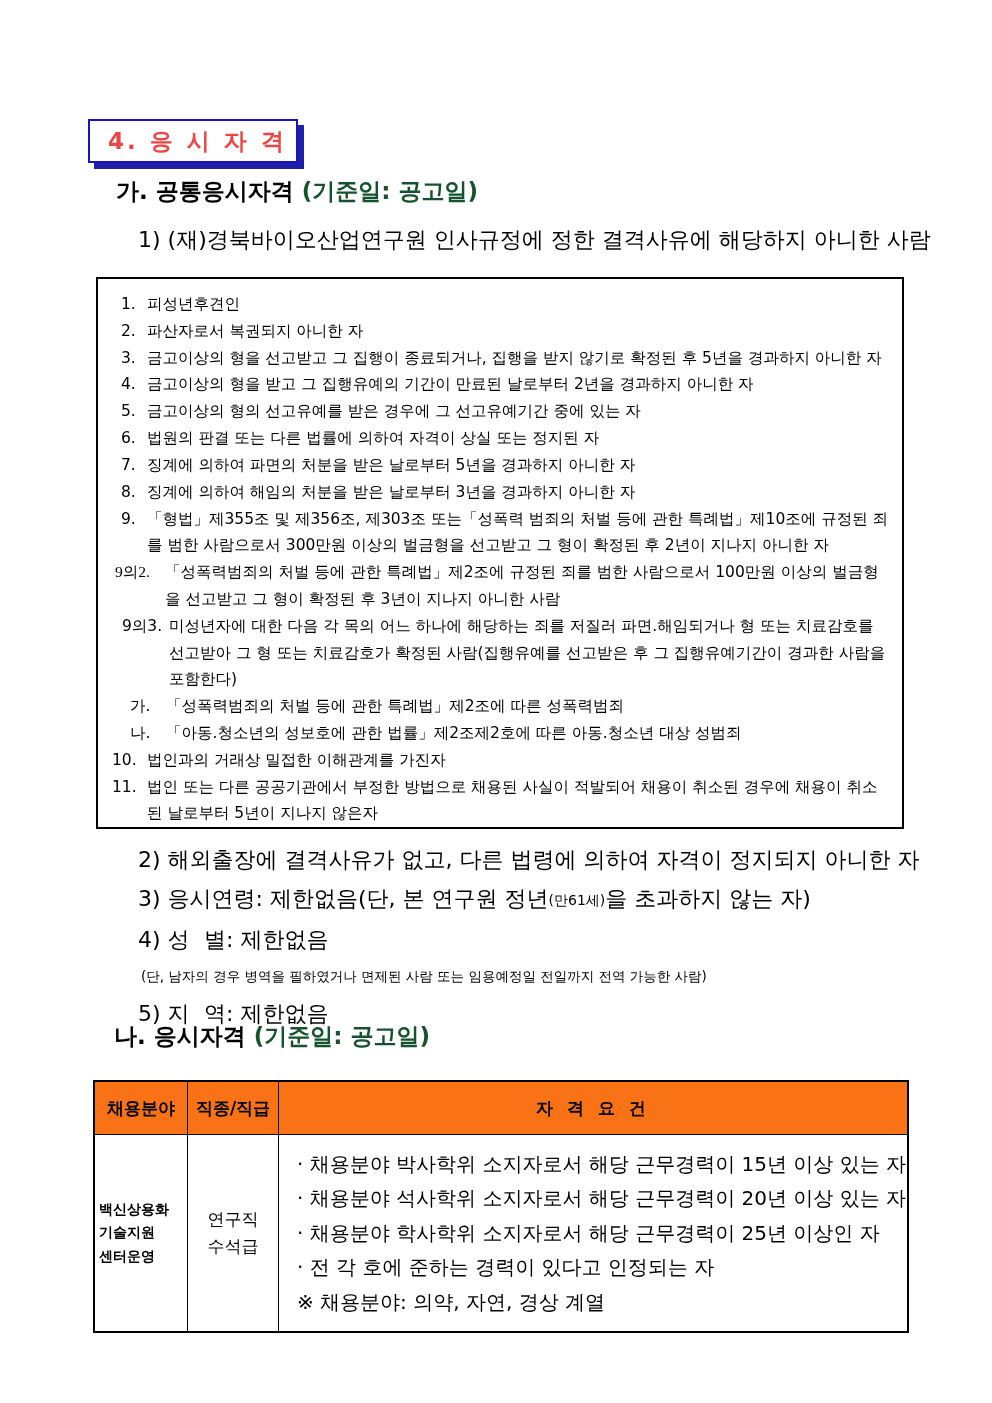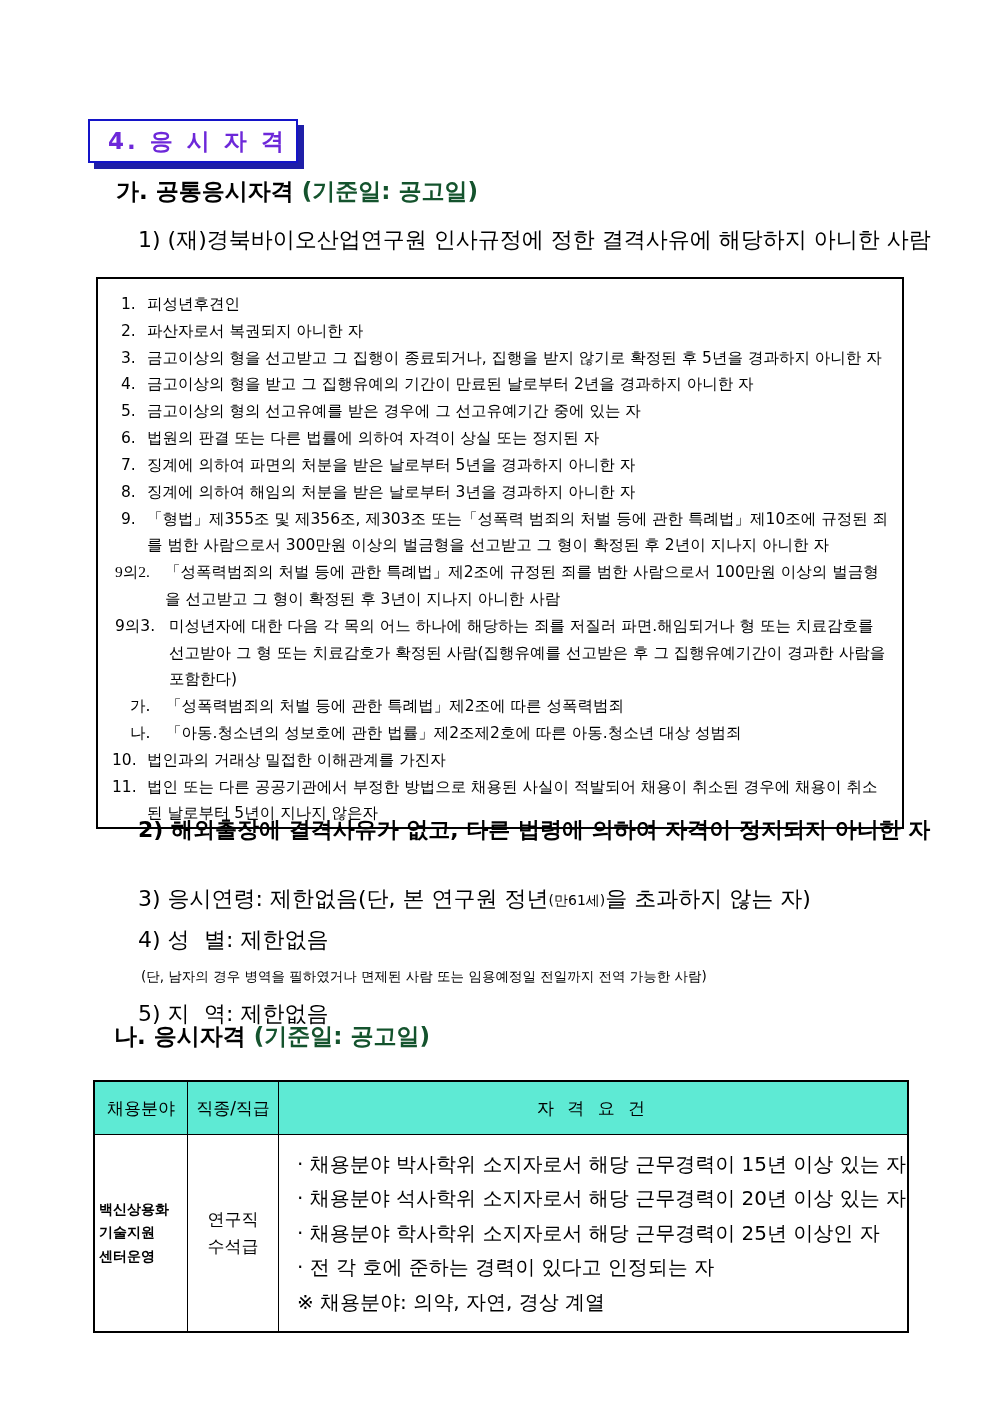--- a/index.html
+++ b/index.html
@@ -44,21 +44,21 @@
     border: 2px solid #1414c8;
     background: #ffffff;
     display: flex;
     align-items: center;
     justify-content: center;
   }
   .title-text {
     font-size: 23px;
     font-weight: 700;
     letter-spacing: 3px;
-    color: #6d28d9;
+    color: #ef4444;
     white-space: nowrap;
     line-height: 1;
     margin-left: 9px;
   }
 
   
   .heading {
     position: absolute;
     font-size: 23px;
     font-weight: 700;
@@ -71,21 +71,21 @@
   #heading-na { left: 114px; top: 1024px; }
 
   
   .item-line {
     position: absolute;
     font-size: 22px;
     white-space: nowrap;
     line-height: 1.15;
   }
   #item-1 { left: 138px; top: 227px; }
-  #item-2 { left: 138px; top: 817px; font-weight: bold; }
+  #item-2 { left: 138px; top: 847px; }
   #item-3 { left: 138px; top: 886px; }
   #item-4 { left: 138px; top: 927px; }
   #item-5 { left: 138px; top: 1001px; }
 
   .gap-label {
     display: inline-block;
     min-width: 66px;
   }
   .small-paren {
     font-size: 14px;
@@ -126,44 +126,44 @@
     text-align: left;
     white-space: nowrap;
   }
   .disq-text {
     flex: 1 1 auto;
   }
   
   .w-simple  .disq-num { width: 26px; padding-left: 9px; }
   .w-nine    .disq-num { width: 26px; padding-left: 9px; }
   .w-nine2   .disq-num { width: 50px; padding-left: 3px; font-family: Liberation Serif, serif; }
-  .w-nine3   .disq-num { width: 54px; padding-left: 3px; }
+  .w-nine3   .disq-num { width: 54px; padding-left: 3px; text-align: center; }
   .w-sub     .disq-num { width: 36px; padding-left: 18px; }
   .w-ten     .disq-num { width: 35px; padding-left: 0px; }
 
   
   .qual-table {
     position: absolute;
     left: 93px;
     top: 1080px;
     width: 810px;
     border-collapse: collapse;
     table-layout: fixed;
   }
   .qual-table th,
   .qual-table td {
     border: 1px solid #000000;
     padding: 0;
     vertical-align: middle;
   }
   .qual-table thead th {
-    background: #5eead4;
+    background: #f97316;
     height: 52px;
     font-size: 17px;
-    font-weight: 400;
+    font-weight: 700;
   }
   .th-field   { width: 92px; }
   .th-jobtype { width: 90px; }
   .th-req     { width: 628px; }
   .th-req .spaced { letter-spacing: 4px; }
 
   .cell-field {
     height: 158px;
     text-align: center;
     font-size: 14px;

